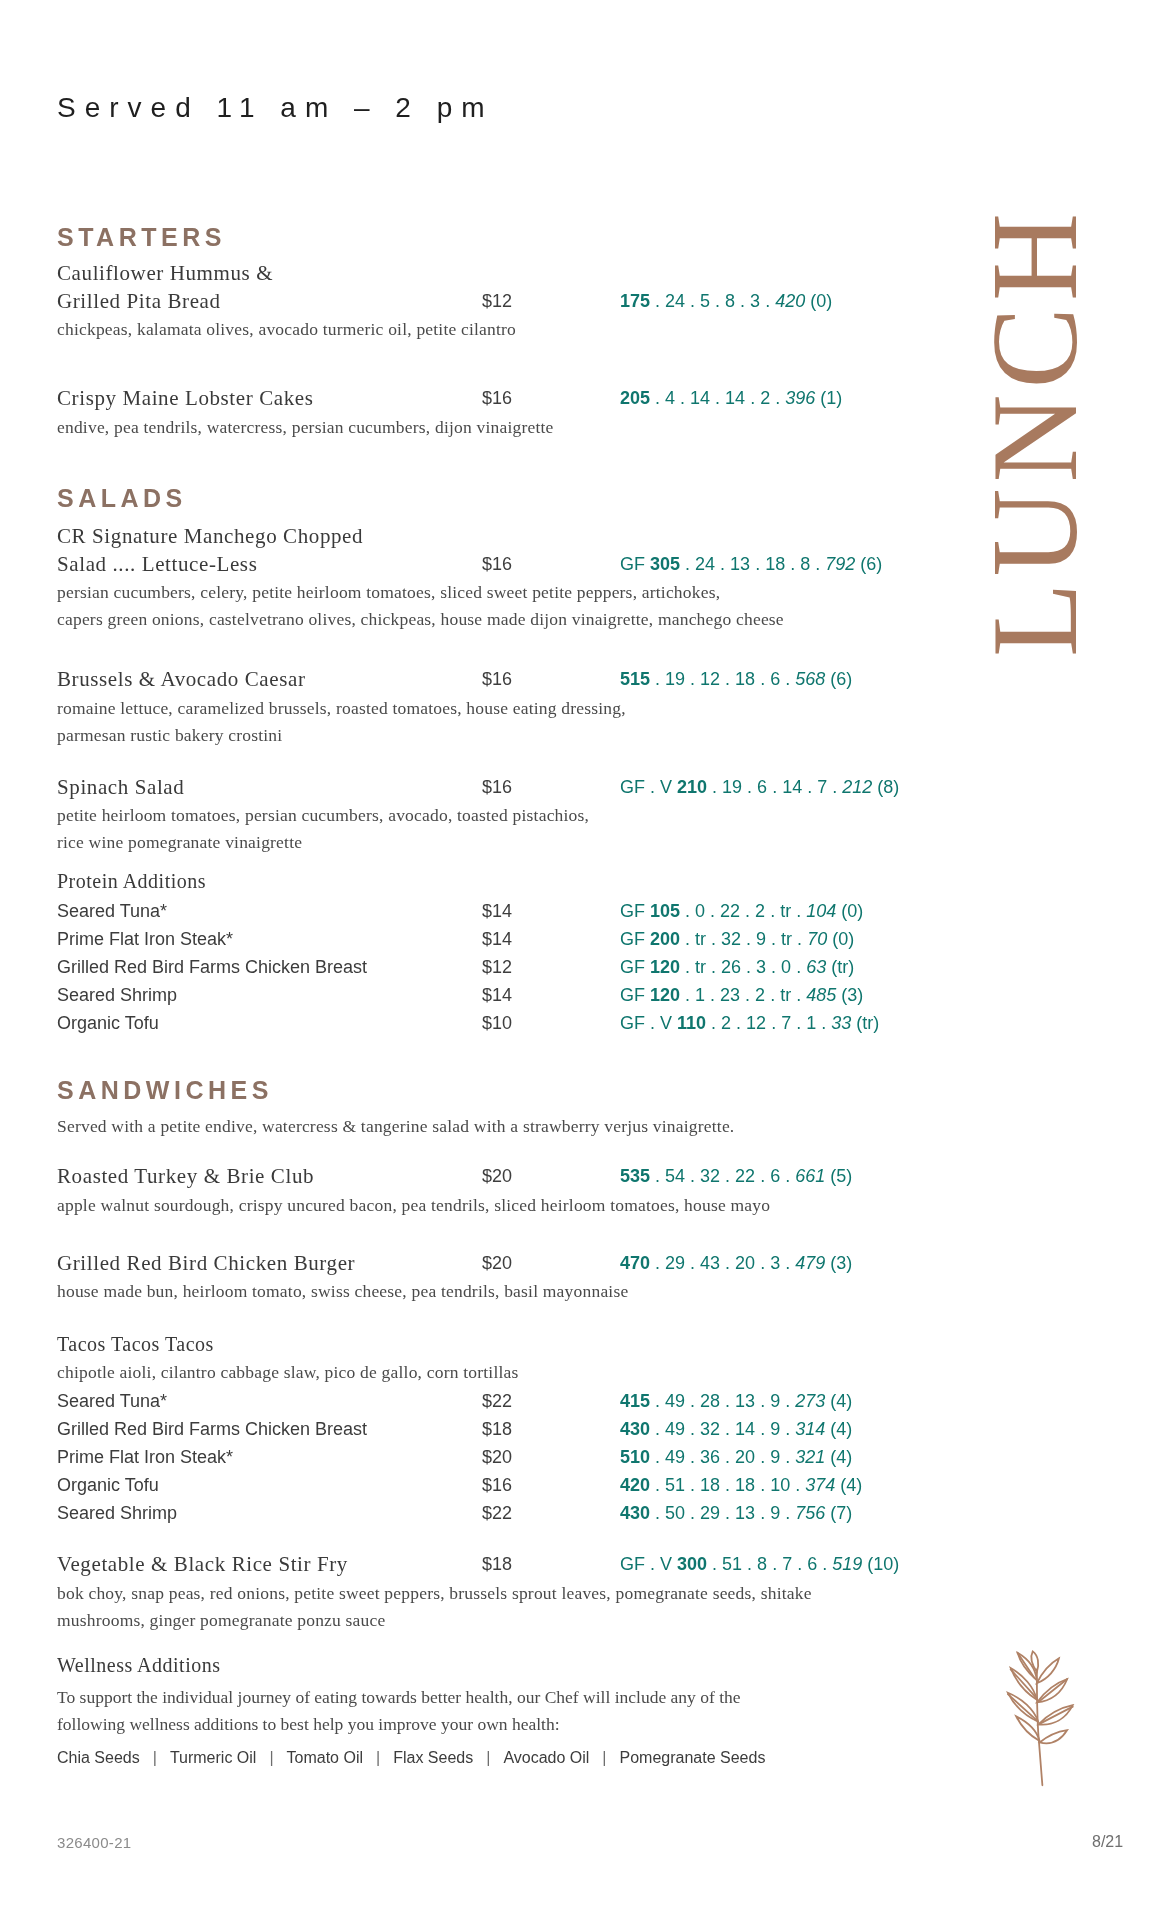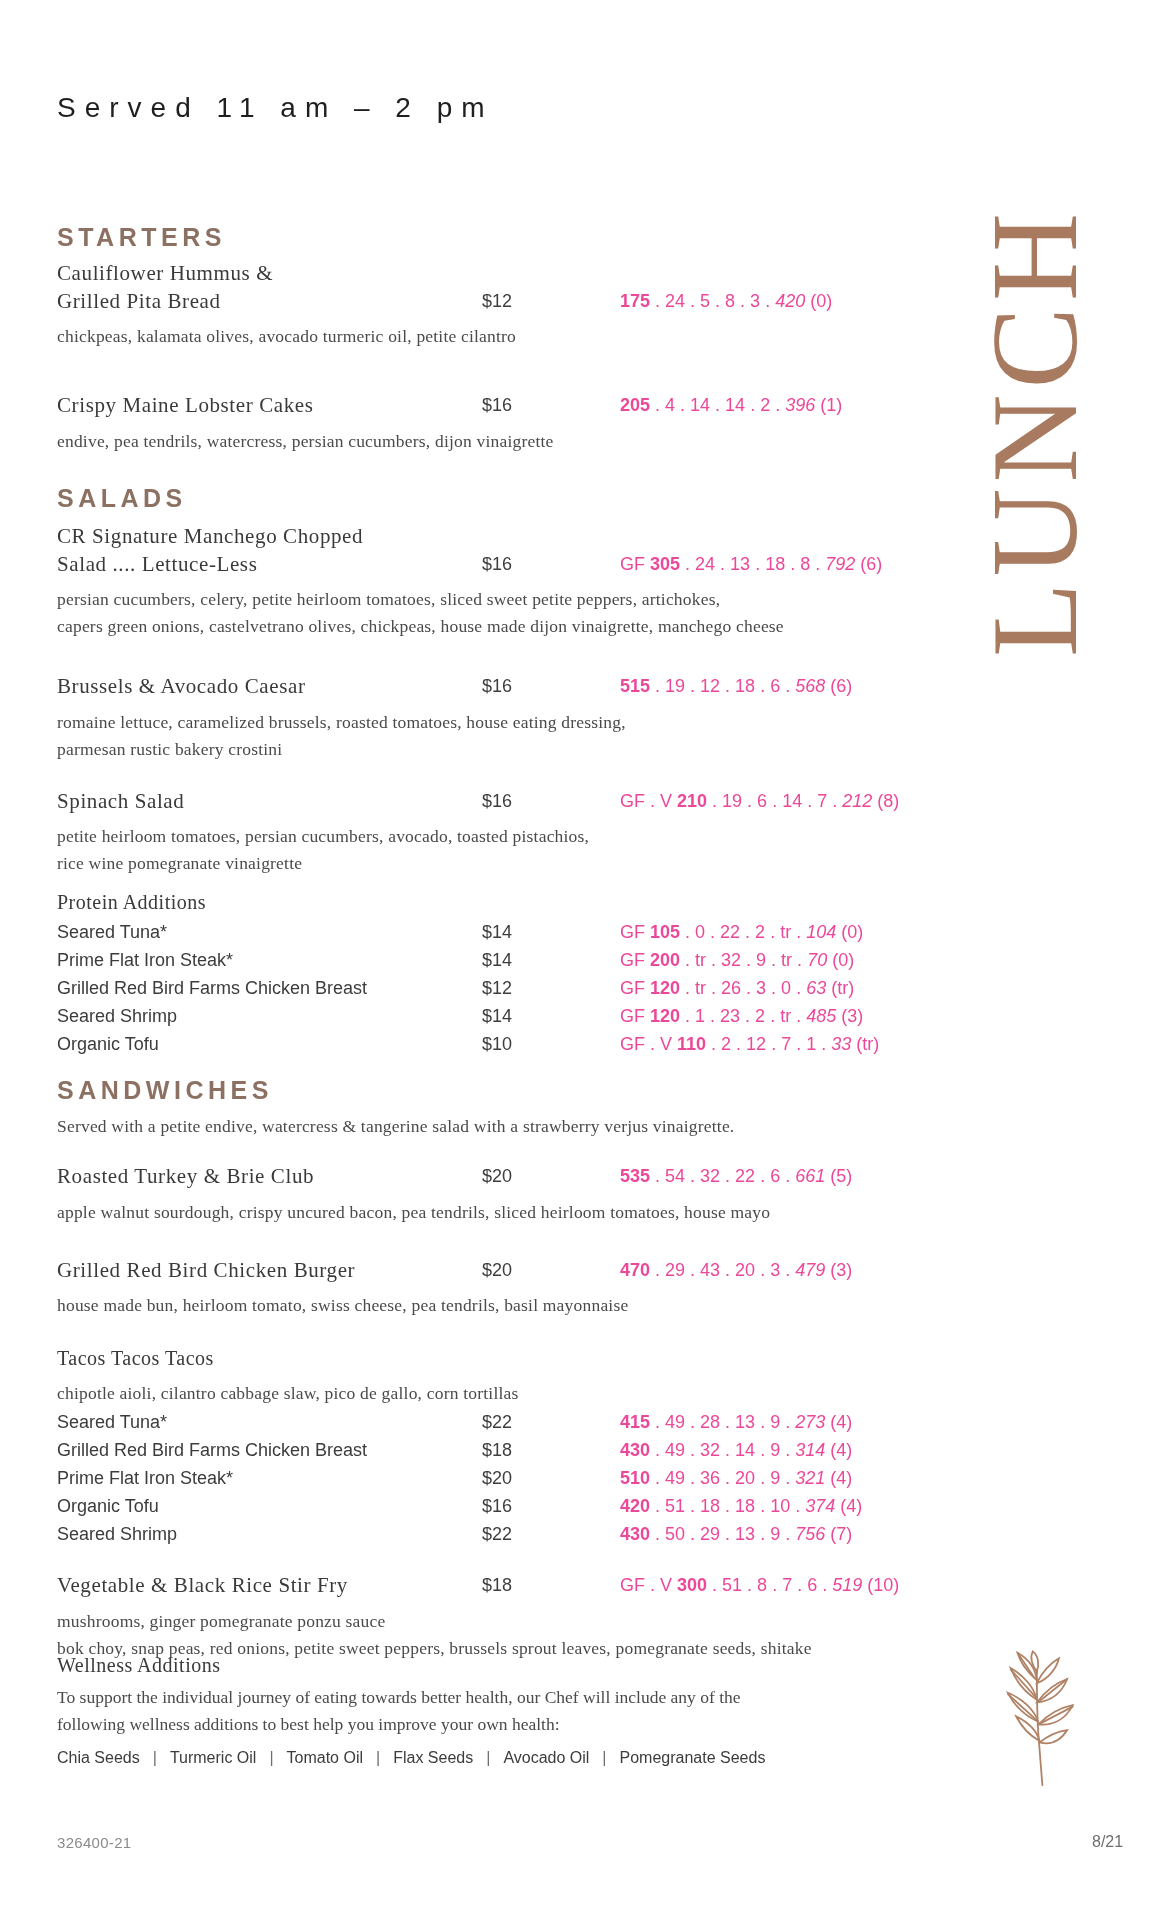--- a/index.html
+++ b/index.html
@@ -35,26 +35,26 @@
   .section-title {
     font-size:25px; line-height:30px; font-weight:600;
     letter-spacing:4.5px; color:var(--heading); margin-bottom:8px;
   }
   .flexline { display:flex; align-items:flex-end; }
   .dish-name {
     width:425px; font-family:"Liberation Serif", serif; font-size:21px;
     line-height:27.5px; letter-spacing:.6px; color:var(--ink);
   }
   .price { width:138px; font-size:18px; line-height:27.5px; color:#3e3e3e; }
-  .nutr { flex:1; font-size:18px; line-height:27.5px; color:#ec4899; white-space:nowrap; }
+  .nutr { flex:1; font-size:18px; line-height:27.5px; color:#0f766e; white-space:nowrap; }
   .nutr .cal { font-weight:700; }
   .nutr .sodium { font-style:italic; }
   .desc {
     font-family:"Liberation Serif", serif; font-size:17.5px; line-height:27px;
-    color:#4a4a4a; letter-spacing:.2px; margin-top:8px;
+    color:#4a4a4a; letter-spacing:.2px; margin-top:1px;
   }
   .group-title {
     font-family:"Liberation Serif", serif; font-size:20px; line-height:27px;
     letter-spacing:.5px; color:var(--ink);
   }
   .row-name { width:425px; font-size:18px; line-height:28px; color:#3c3c3c; }
   .row .price, .row .nutr { line-height:28px; }
   .intro {
     font-family:"Liberation Serif", serif; font-size:17.5px; line-height:27px;
     color:#4a4a4a; letter-spacing:.2px;
@@ -244,22 +244,22 @@
       </div>
       <div class="entry-dish" style="margin-top: 24px;">
         <div class="flexline">
           <div class="dish-name">
             <div>Vegetable &amp; Black Rice Stir Fry</div>
           </div>
           <div class="price">$18</div>
           <div class="nutr"><span class="diet">GF . V</span> <span class="cal">300</span> <span class="mid">. 51 . 8 . 7 . 6 .</span> <span class="sodium">519</span> <span class="fiber">(10)</span> </div>
         </div>
         <div class="desc">
+          <div>bok choy, snap peas, red onions, petite sweet peppers, brussels sprout leaves, pomegranate seeds, shitake</div>
           <div>mushrooms, ginger pomegranate ponzu sauce</div>
-          <div>bok choy, snap peas, red onions, petite sweet peppers, brussels sprout leaves, pomegranate seeds, shitake</div>
         </div>
       </div>
     </section>
   </div>
 
 <div class="wellness">
   <div class="group-title">Wellness Additions</div>
   <div class="wellness-text">
     <div>To support the individual journey of eating towards better health, our Chef will include any of the</div>
     <div>following wellness additions to best help you improve your own health:</div>

